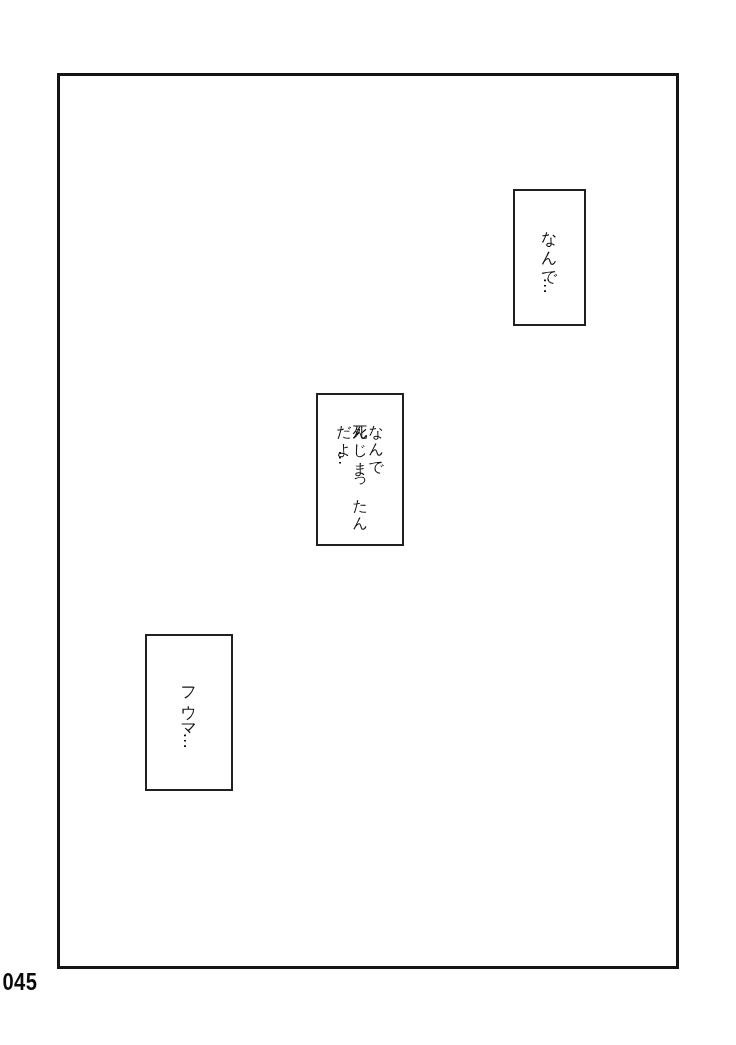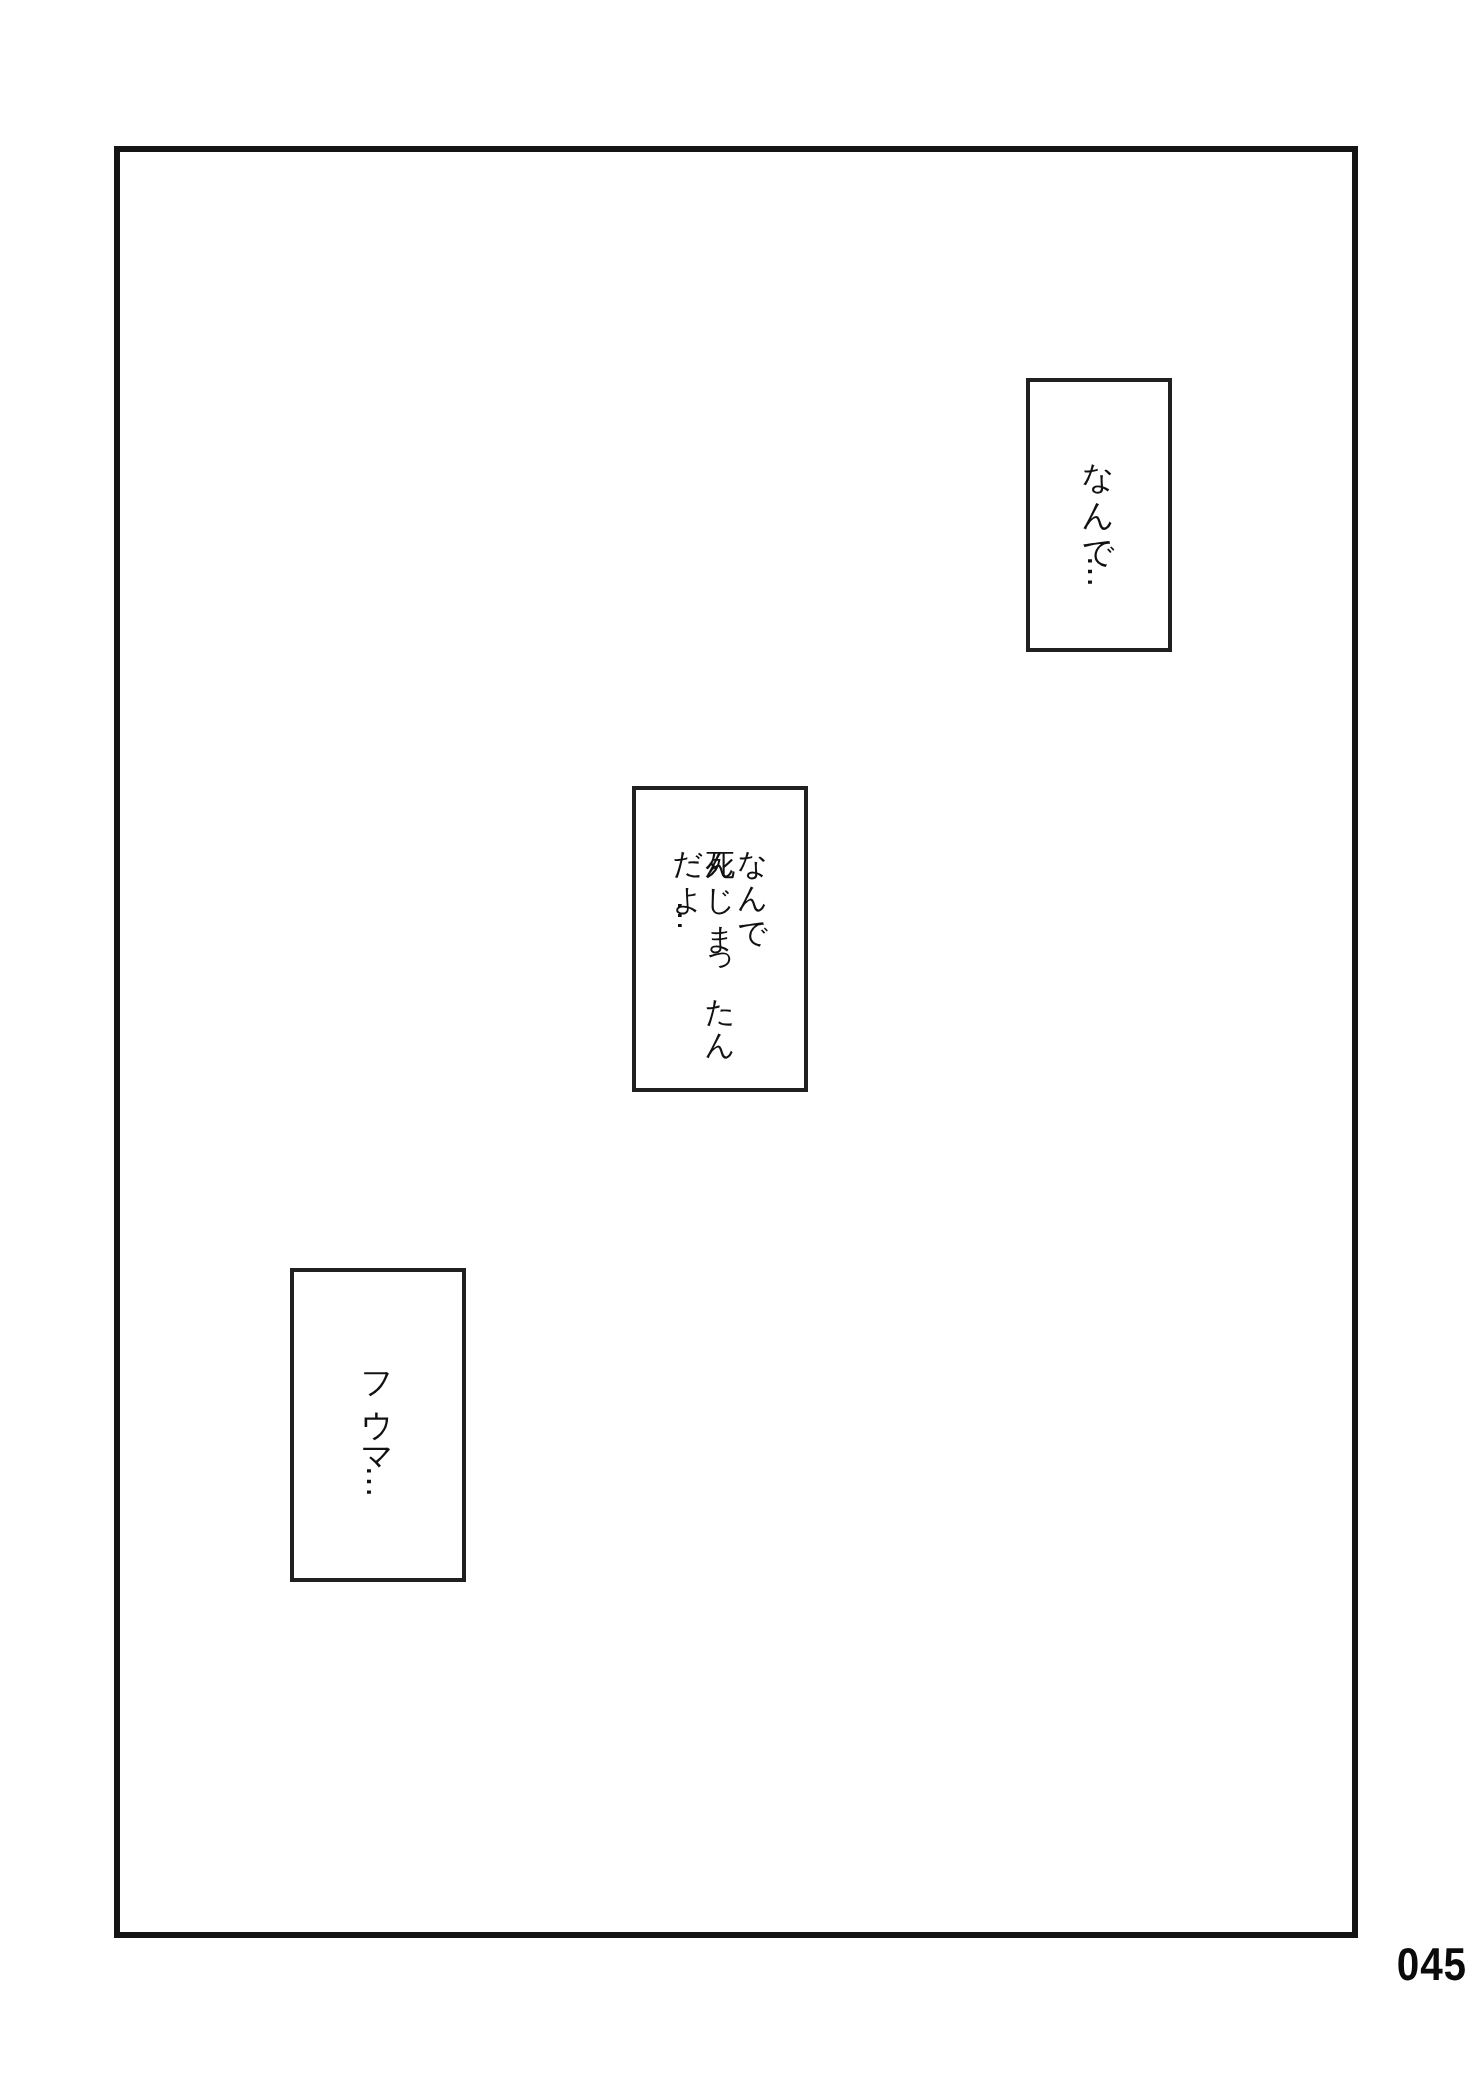--- a/index.html
+++ b/index.html
@@ -70,21 +70,21 @@
   }
   .box-3 .speech-text {
     font-size: 16px;
     line-height: 1.2;
   }
   .page-number-row {
     position: absolute;
     left: 0;
     top: 971px;
     width: 736px;
-    text-align: right;
+    text-align: left;
   }
   .page-number {
     display: inline-block;
     font-family: "Liberation Sans", sans-serif;
     font-size: 23px;
     font-weight: 800;
     color: #0a0a0a;
     letter-spacing: 0.5px;
     transform: scaleX(0.88);
     transform-origin: center;

